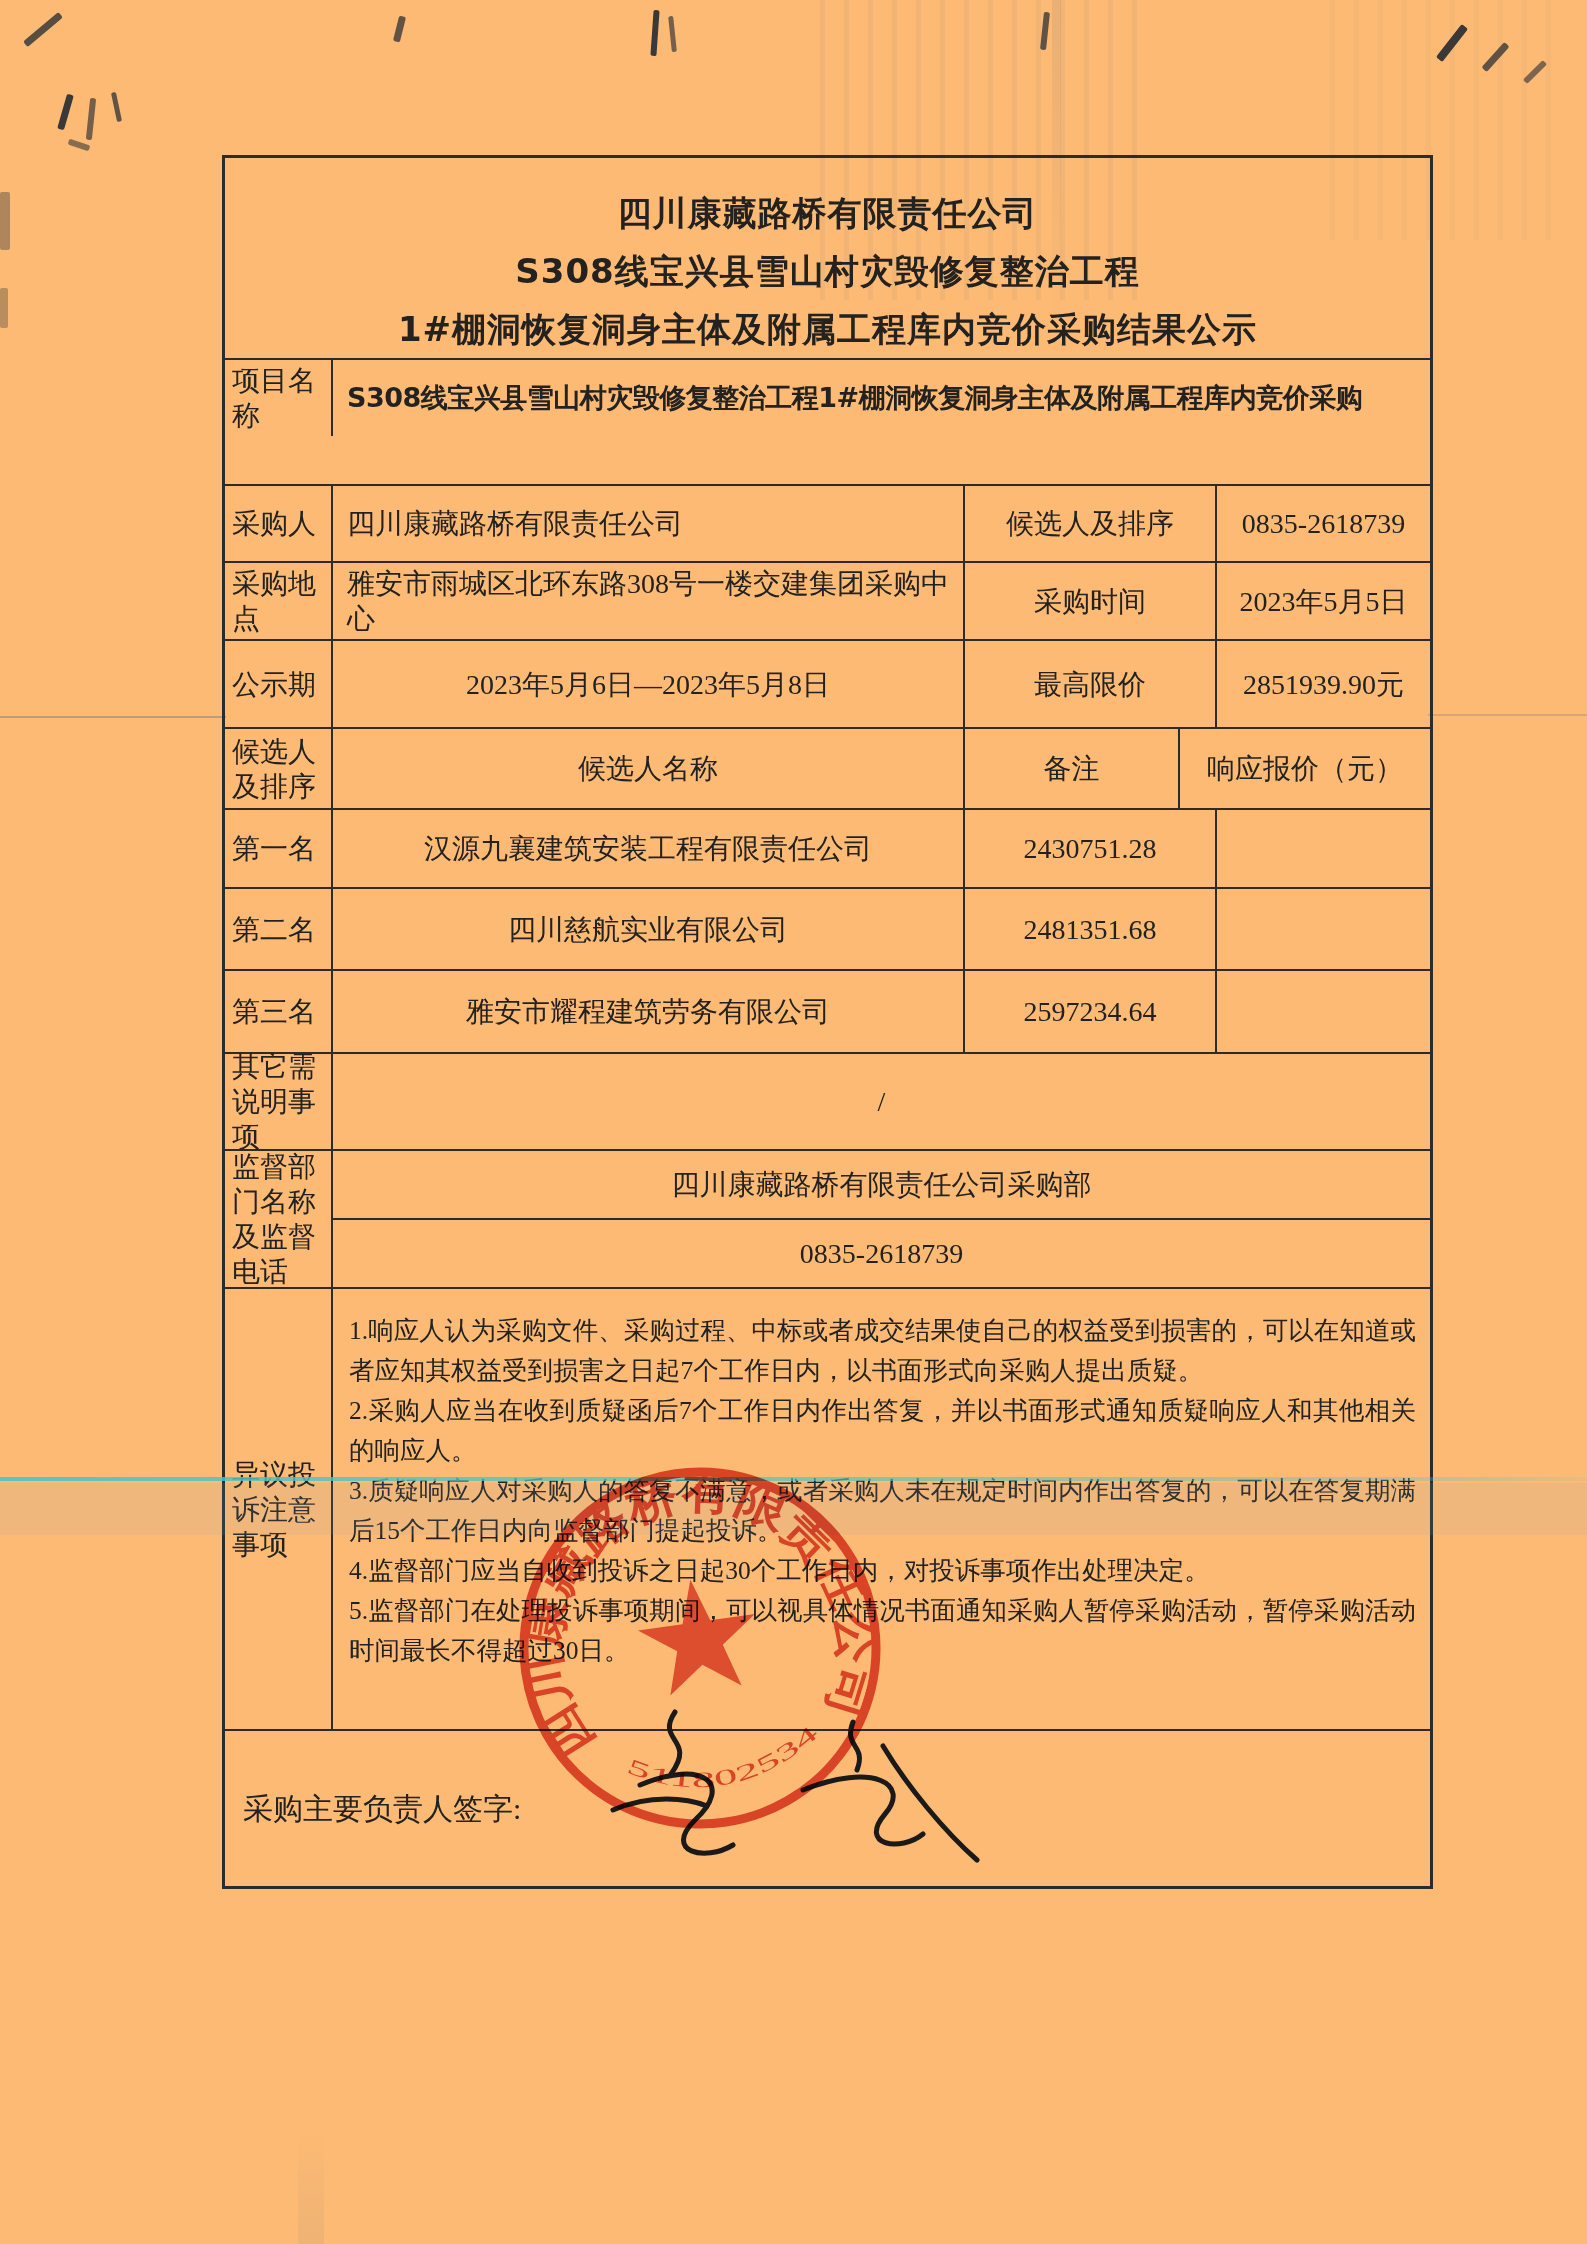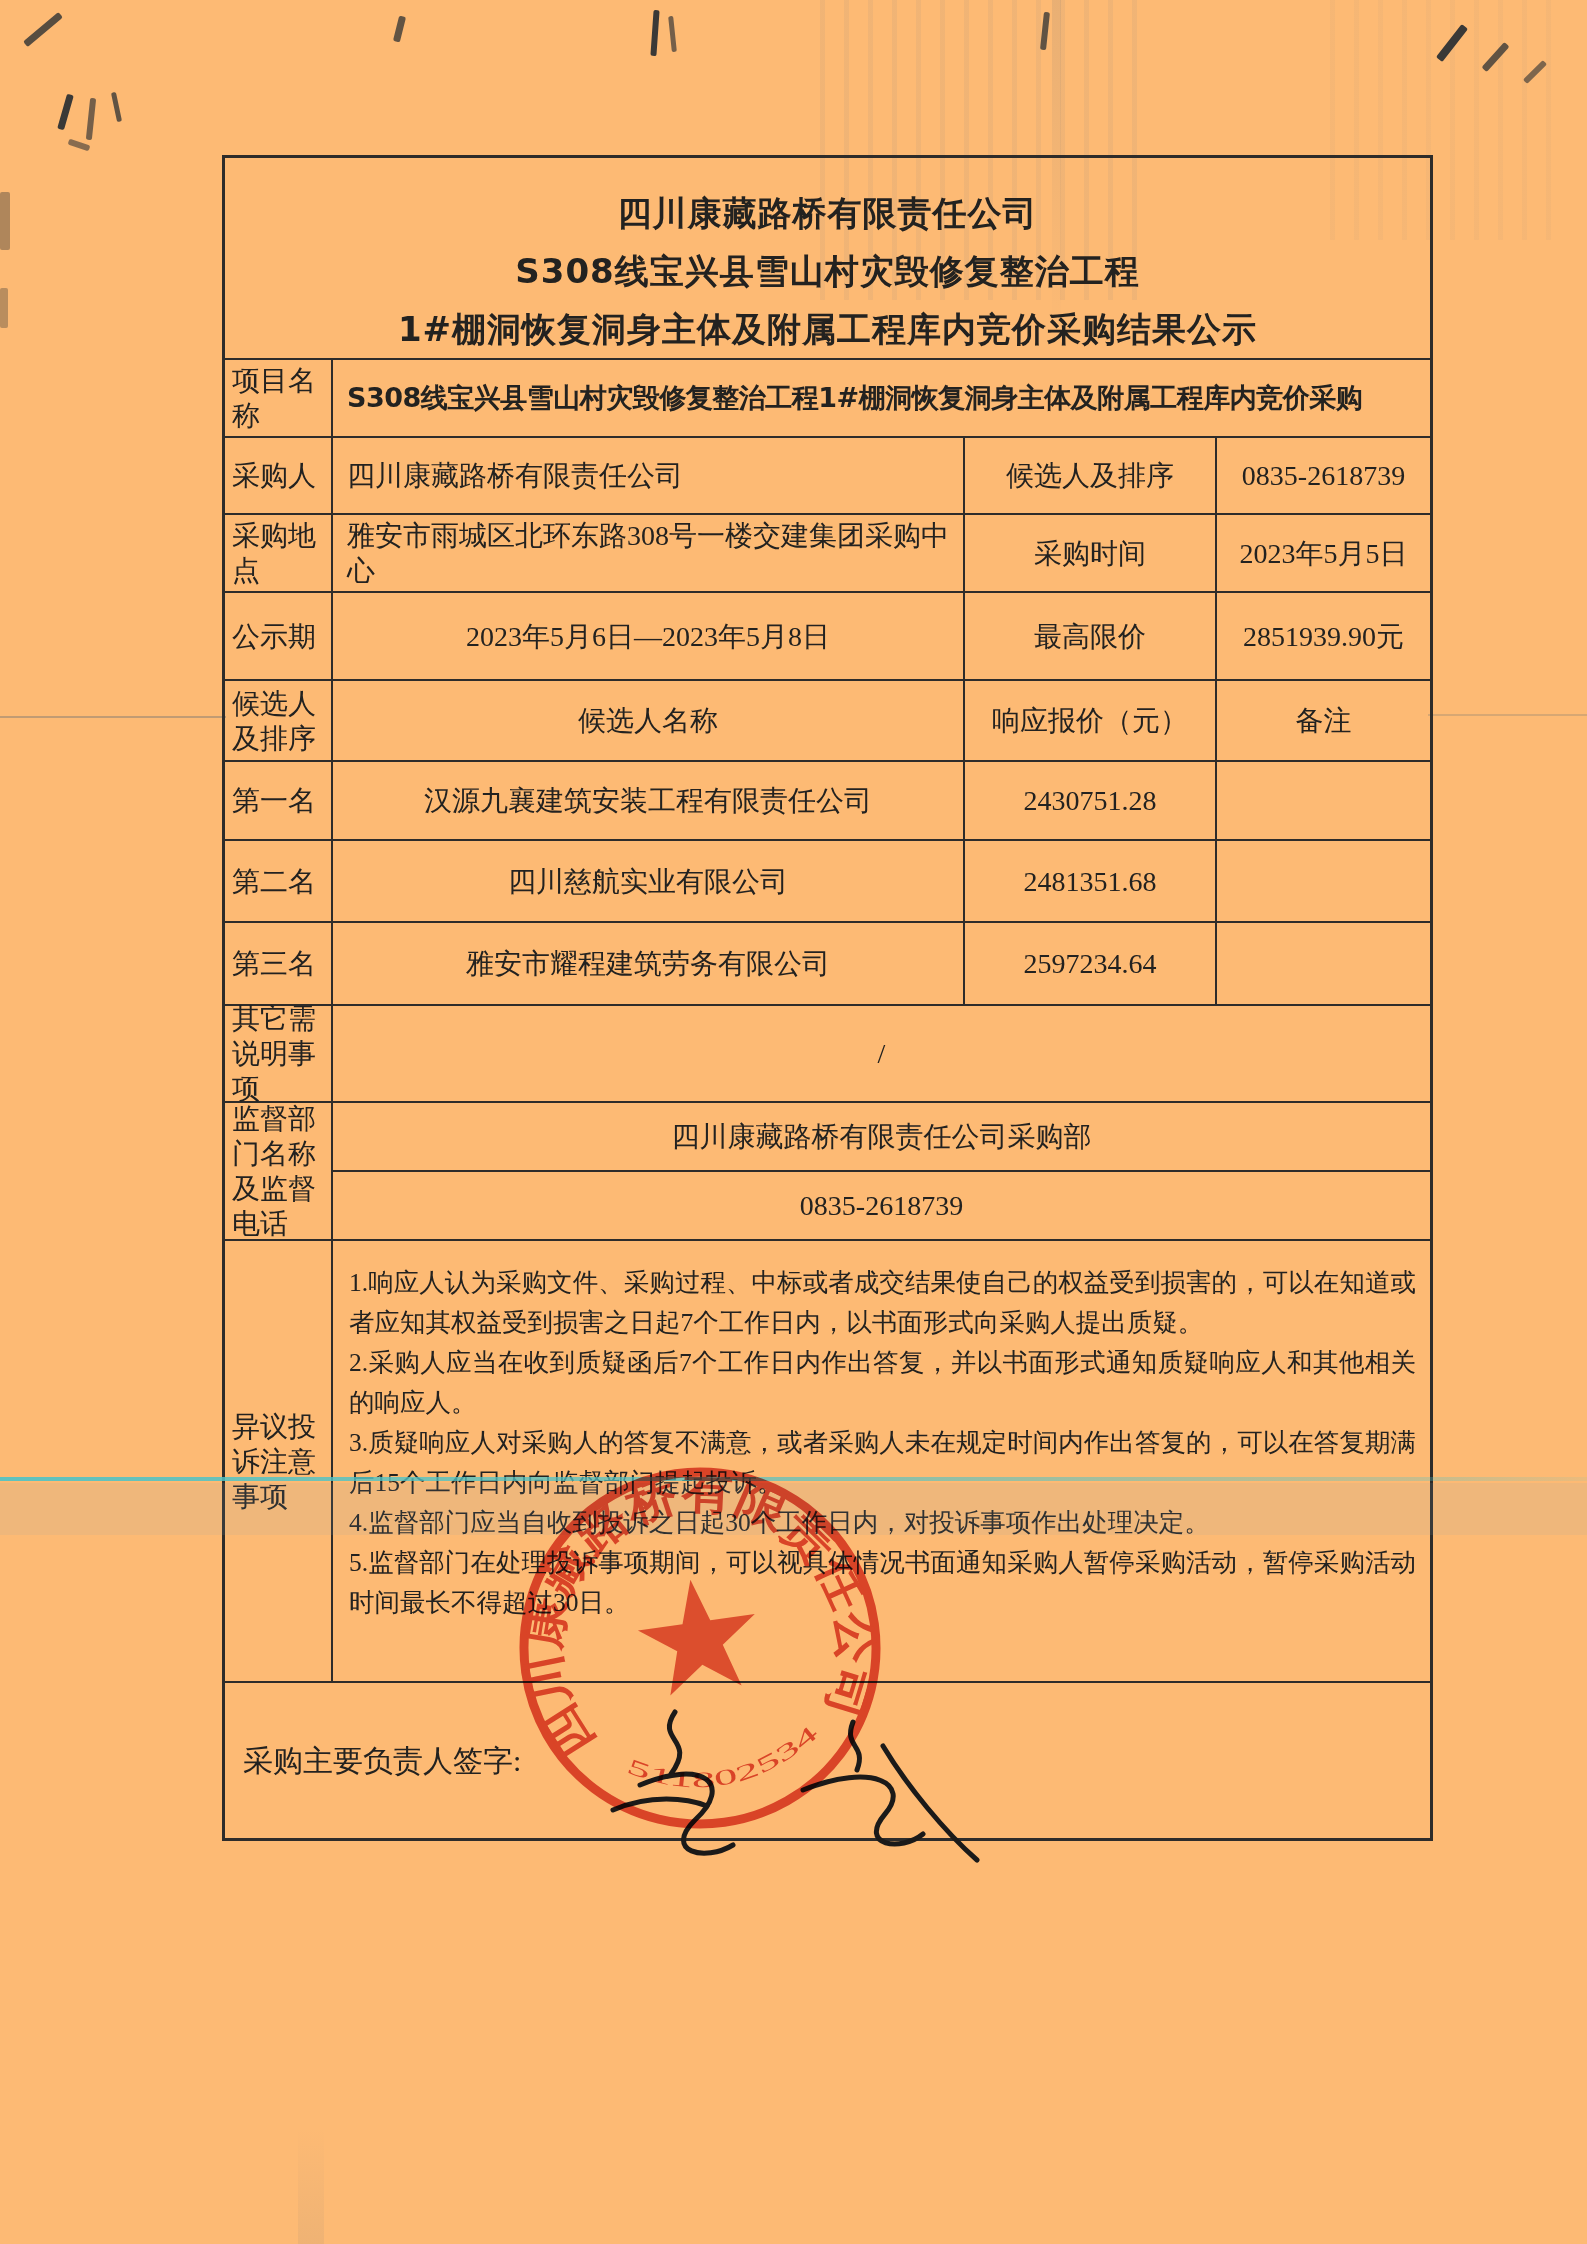--- a/index.html
+++ b/index.html
@@ -124,21 +124,21 @@
       <div>四川康藏路桥有限责任公司</div>
       <div>S308线宝兴县雪山村灾毁修复整治工程</div>
       <div>1#棚洞恢复洞身主体及附属工程库内竞价采购结果公示</div>
     </div>
 
     <div class="t-row" style="height:78px;">
       <div class="cell w-label">项目名称</div>
       <div class="cell w-last left bold-sans">S308线宝兴县雪山村灾毁修复整治工程1#棚洞恢复洞身主体及附属工程库内竞价采购</div>
     </div>
 
-    <div class="t-row" style="height:77px;">
+    <div class="t-row" style="height:77px;margin-top:48px;">
       <div class="cell w-label">采购人</div>
       <div class="cell w-main left">四川康藏路桥有限责任公司</div>
       <div class="cell w-mid center">候选人及排序</div>
       <div class="cell w-last center">0835-2618739</div>
     </div>
 
     <div class="t-row" style="height:78px;">
       <div class="cell w-label">采购地点</div>
       <div class="cell w-main left">雅安市雨城区北环东路308号一楼交建集团采购中心</div>
       <div class="cell w-mid center">采购时间</div>
@@ -148,22 +148,22 @@
     <div class="t-row" style="height:88px;">
       <div class="cell w-label">公示期</div>
       <div class="cell w-main center">2023年5月6日—2023年5月8日</div>
       <div class="cell w-mid center">最高限价</div>
       <div class="cell w-last center">2851939.90元</div>
     </div>
 
     <div class="t-row" style="height:81px;">
       <div class="cell w-label">候选人及排序</div>
       <div class="cell w-main center">候选人名称</div>
+      <div class="cell w-last center">备注</div>
       <div class="cell w-mid center">响应报价（元）</div>
-      <div class="cell w-last center">备注</div>
     </div>
 
     <div class="t-row" style="height:79px;">
       <div class="cell w-label">第一名</div>
       <div class="cell w-main center">汉源九襄建筑安装工程有限责任公司</div>
       <div class="cell w-mid center">2430751.28</div>
       <div class="cell w-last center"></div>
     </div>
 
     <div class="t-row" style="height:82px;">

